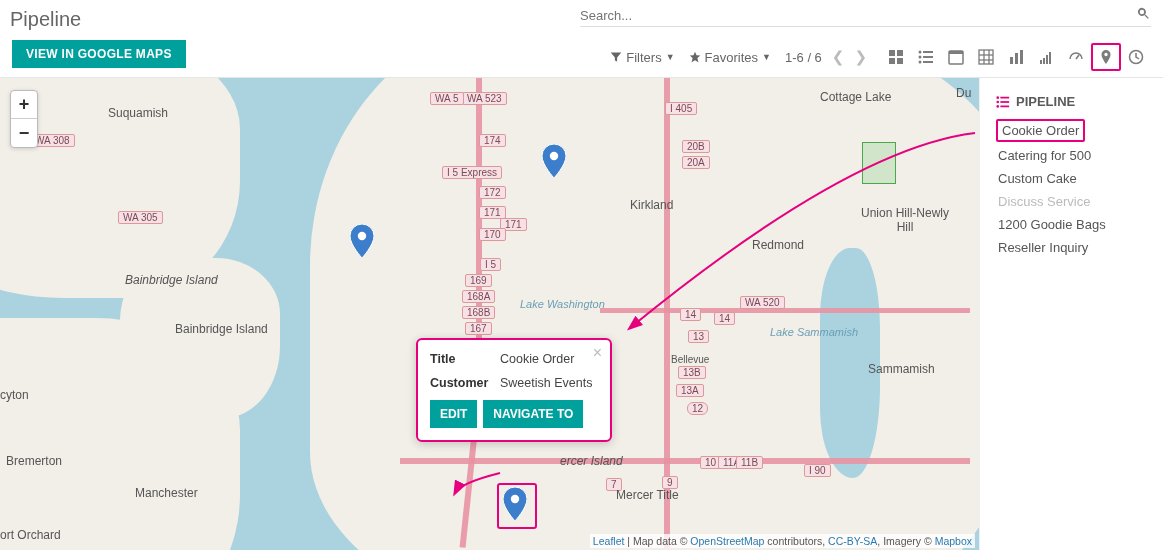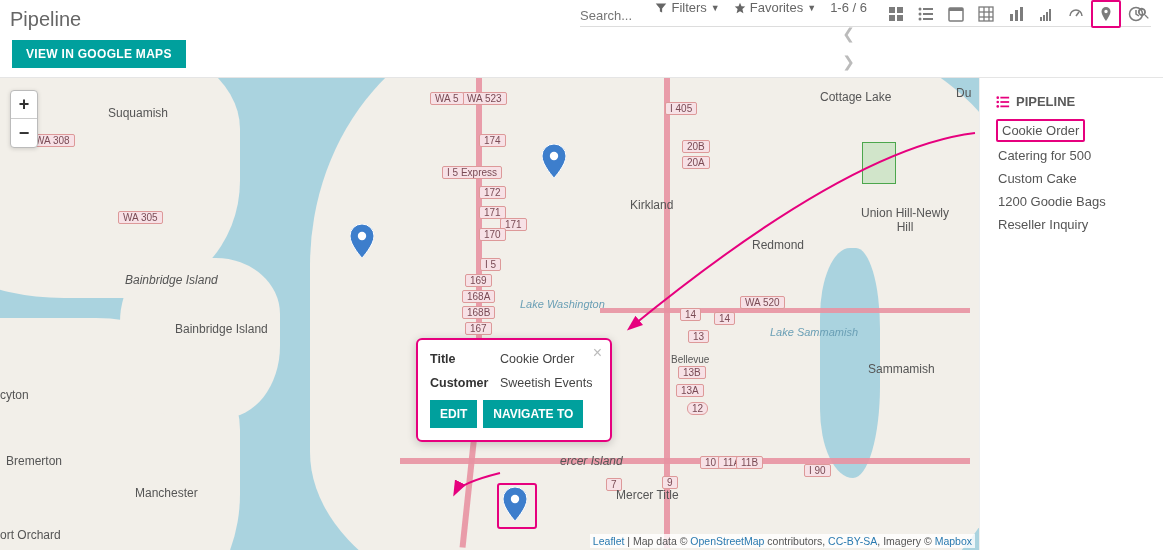--- a/index.html
+++ b/index.html
@@ -51,30 +51,30 @@
     outline: none;
     font-size: 13px;
     color: #b91c1c;
     background: transparent;
   }
   .search-icon { color: #7c7c7c; font-size: 15px; }
   .toolbar {
     position: absolute;
     right: 12px; bottom: 6px;
     display: flex;
-    align-items: flex-start;
+    align-items: center;
     gap: 14px;
     color: #666;
     font-size: 13px;
     margin-top: 48px;
   }
   .toolbar .drop { display: inline-flex; align-items: center; gap: 4px; cursor: pointer; }
   .caret-down { font-size: 9px; }
   .pager {
-    display: inline-flex; align-items: center; gap: 10px; flex-direction: column;
+    display: inline-flex; align-items: center; gap: 10px;
   }
   .pager-arrow { color: #bbb; font-size: 15px; cursor: pointer; }
   .view-btns { display: inline-flex; align-items: center; gap: 0; }
   .view-btn {
     width: 30px; height: 28px;
     display: inline-flex; align-items: center; justify-content: center;
     color: #7c7c7c; cursor: pointer;
   }
   .view-btn svg { width: 16px; height: 16px; }
   .view-btn.hl {
@@ -456,17 +456,18 @@
           <rect x="5" y="7" width="10" height="2"></rect>
           <circle cx="2" cy="13" r="1.5"></circle>
           <rect x="5" y="12" width="10" height="2"></rect>
         </svg>
       <span>PIPELINE</span>
     </div>
     <ul class="sidebar-list">
       <li class="hl">Cookie Order</li>
       <li>Catering for 500</li>
       <li>Custom Cake</li>
+      <li class="muted">Discuss Service</li>
       <li>1200 Goodie Bags</li>
       <li>Reseller Inquiry</li>
     </ul>
   </div>
 </div>
 
 </body></html>

